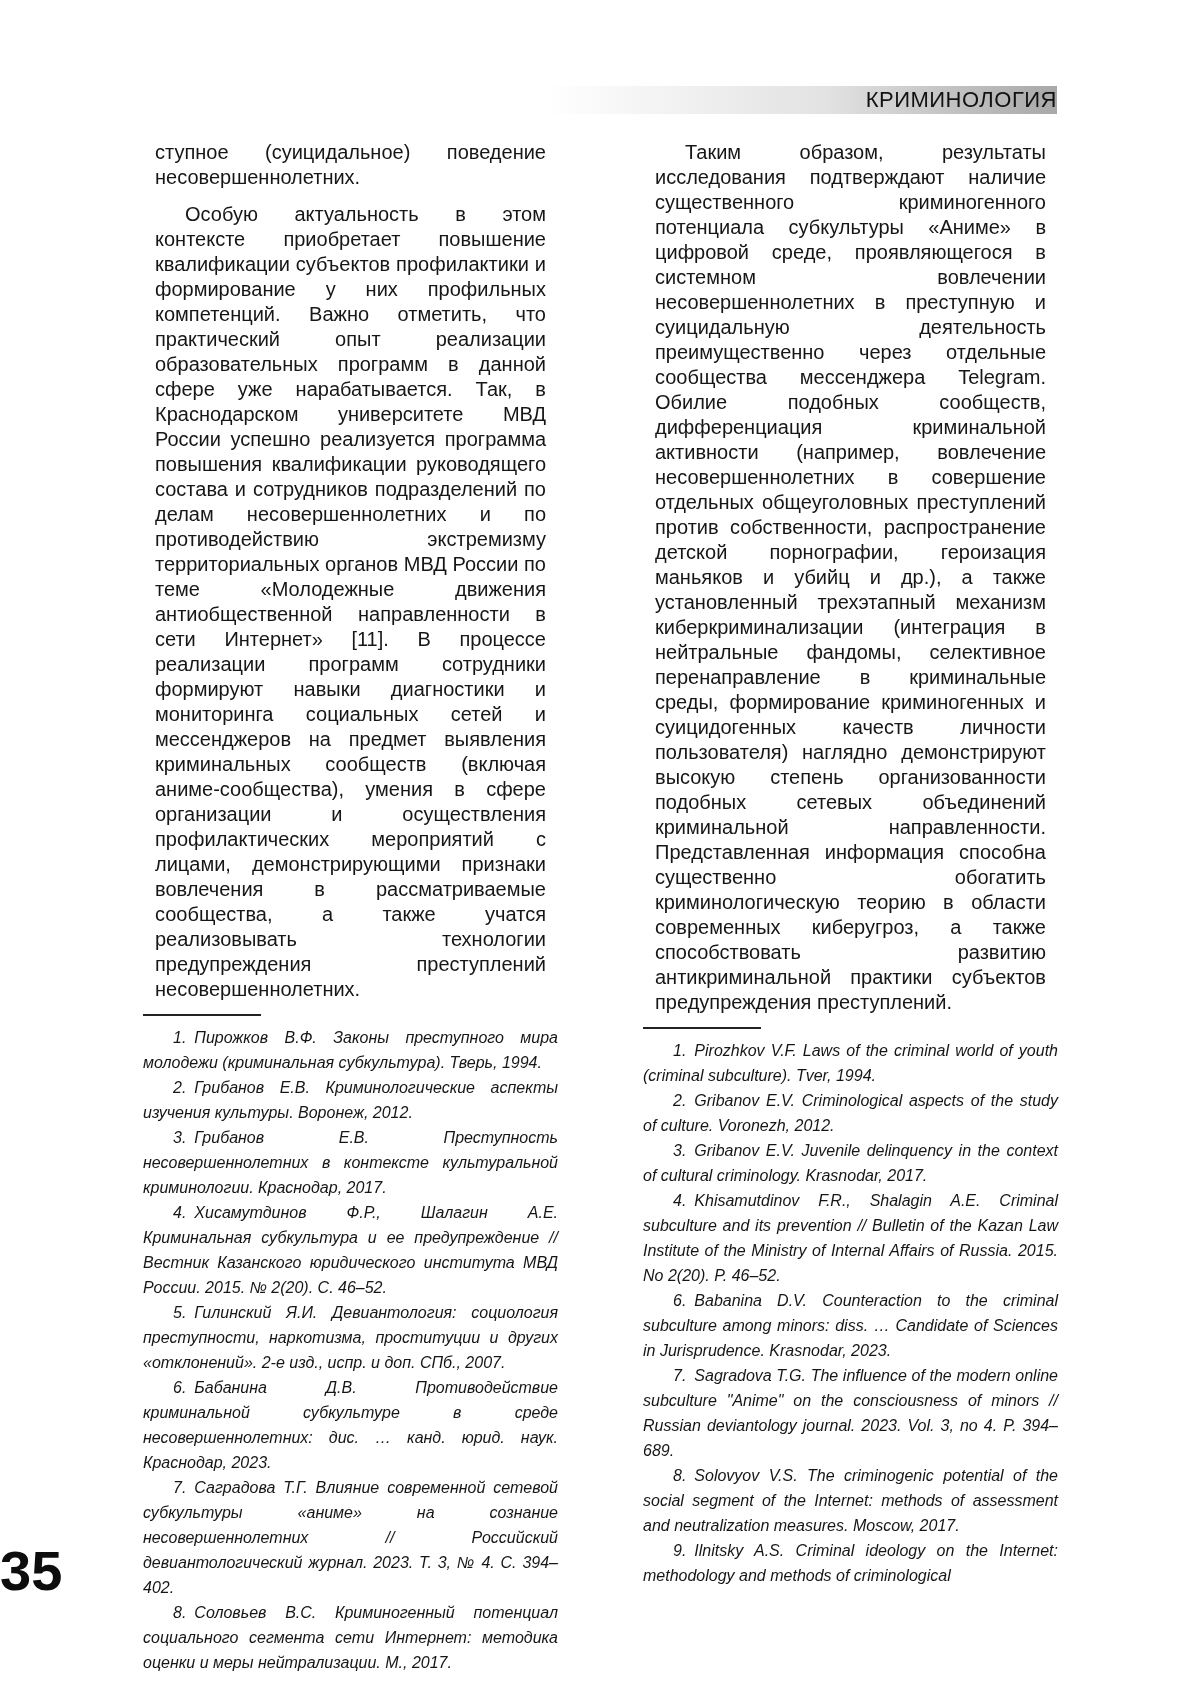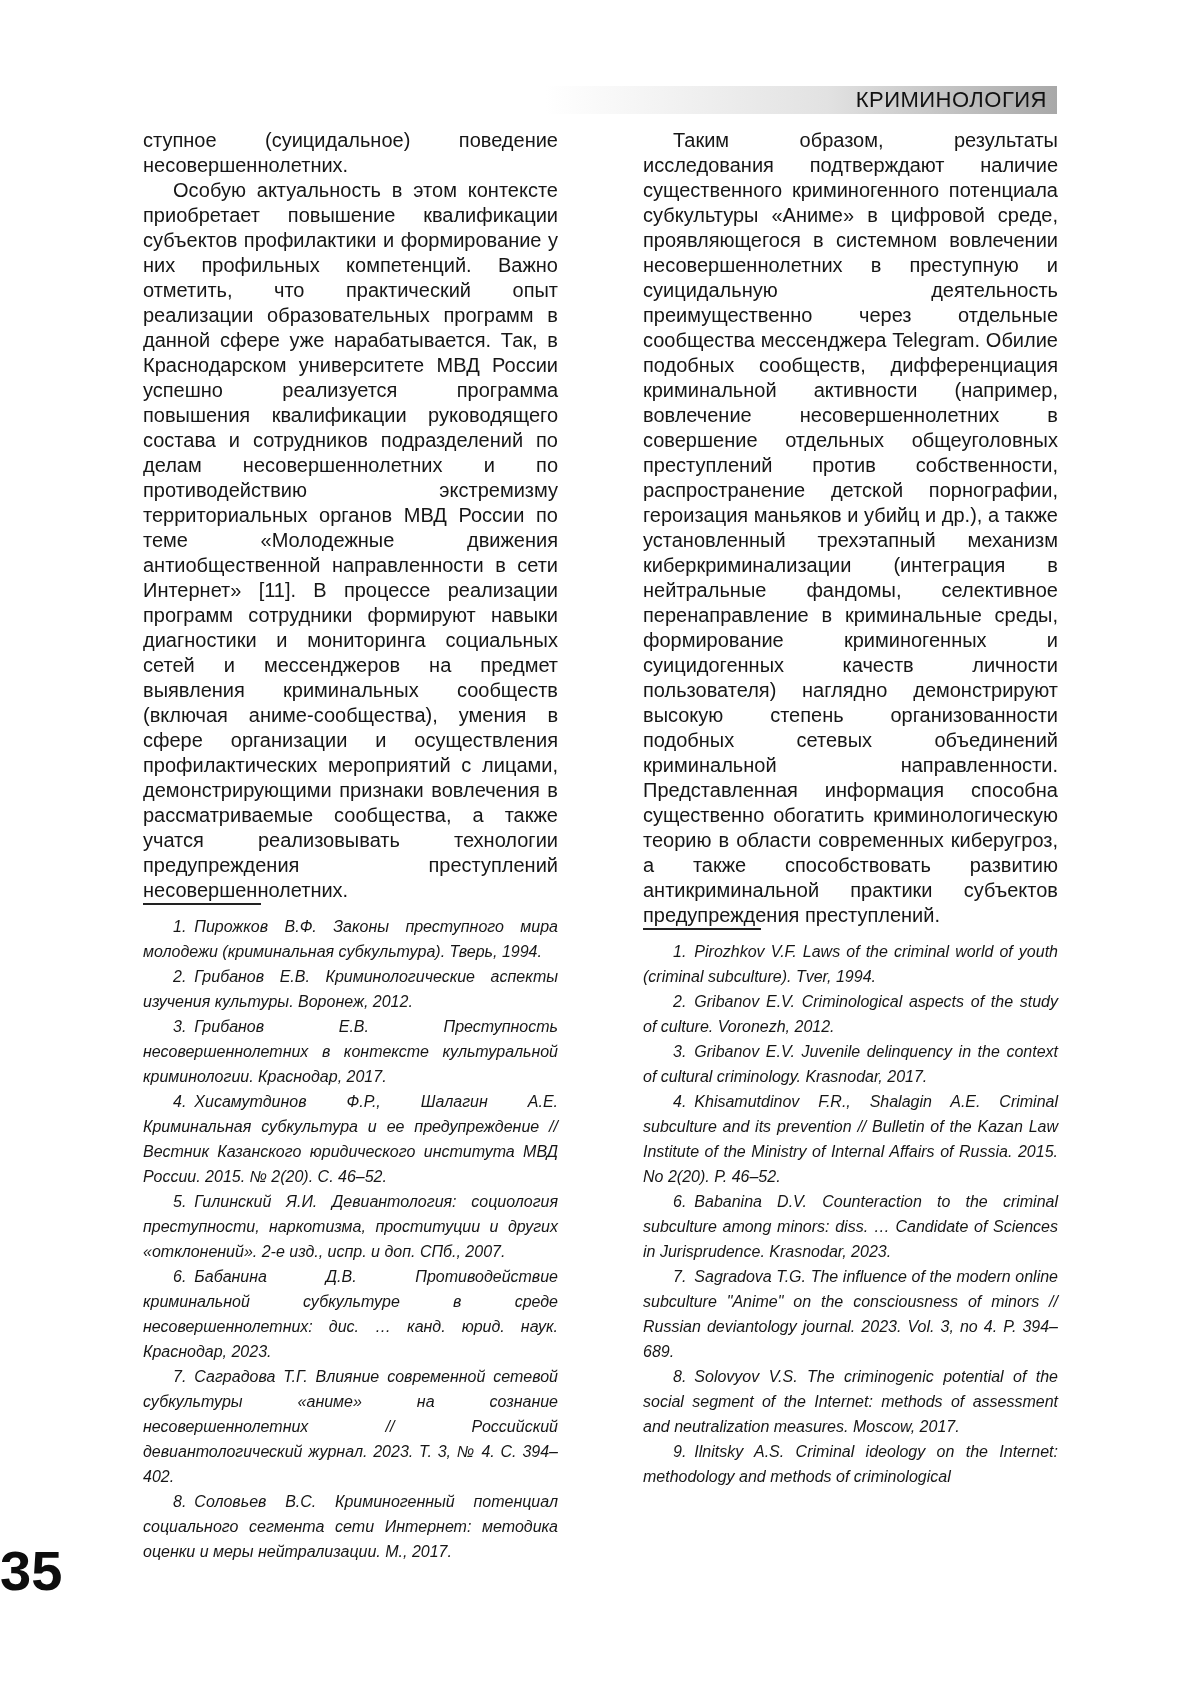--- a/index.html
+++ b/index.html
@@ -17,21 +17,20 @@
     font-family:"Liberation Sans","DejaVu Sans",sans-serif;
     overflow:hidden;
   }
   .header-bar{
     position:absolute;
     top:86px;
     left:545px;
     width:512px;
     height:28px;
     box-sizing:border-box;
-    padding-right:10px;
     display:flex;
     align-items:center;
     justify-content:flex-end;
     background:linear-gradient(to right, var(--hdr-start) 0%, #e2e2e2 55%, var(--hdr-end) 100%);
   }
   .header-bar span{
     font-size:22px;
     letter-spacing:0.5px;
     color:#111;
   }
@@ -39,21 +38,21 @@
     position:absolute;
     top:128px;
     left:143px;
     width:915px;
     display:flex;
     gap:85px;
   }
   .col{width:415px;}
   .article-text{min-height:710px;}
   p.body{
-    margin:0;
+    margin:12px;
     font-size:20px;
     line-height:25px;
     text-align:justify;
     hyphens:none;
   }
   p.indent{text-indent:30px;}
   .footnote-rule{
     width:118px;
     border:0;
     border-top:2px solid #222;

